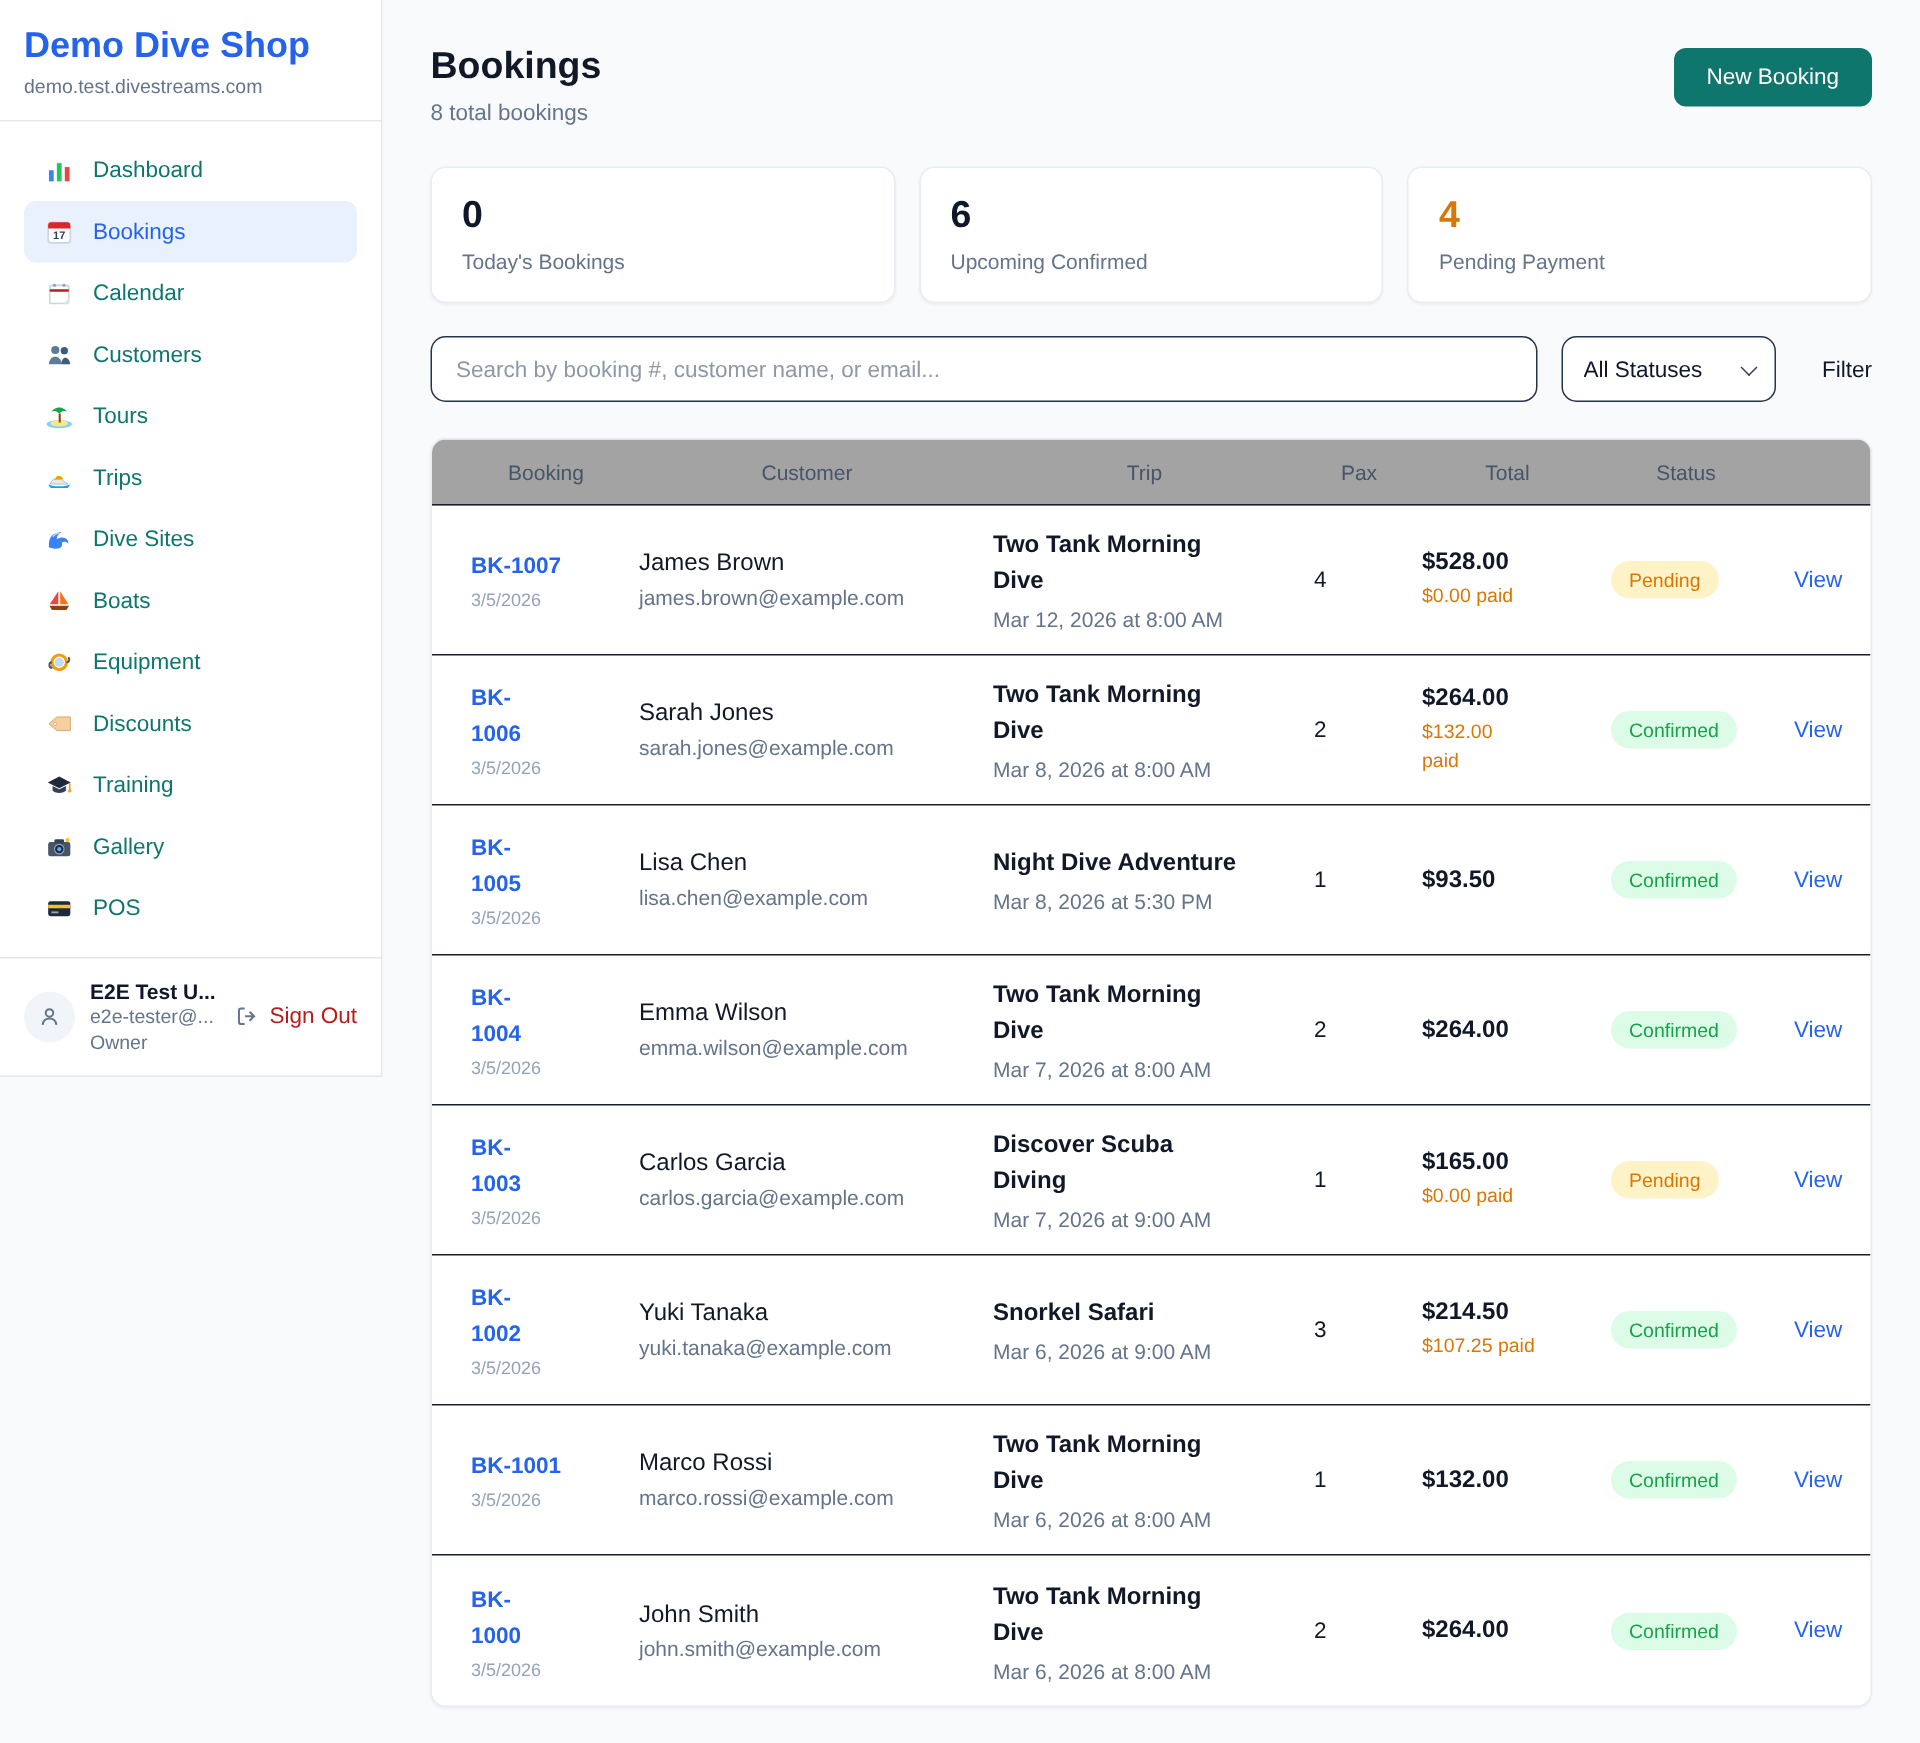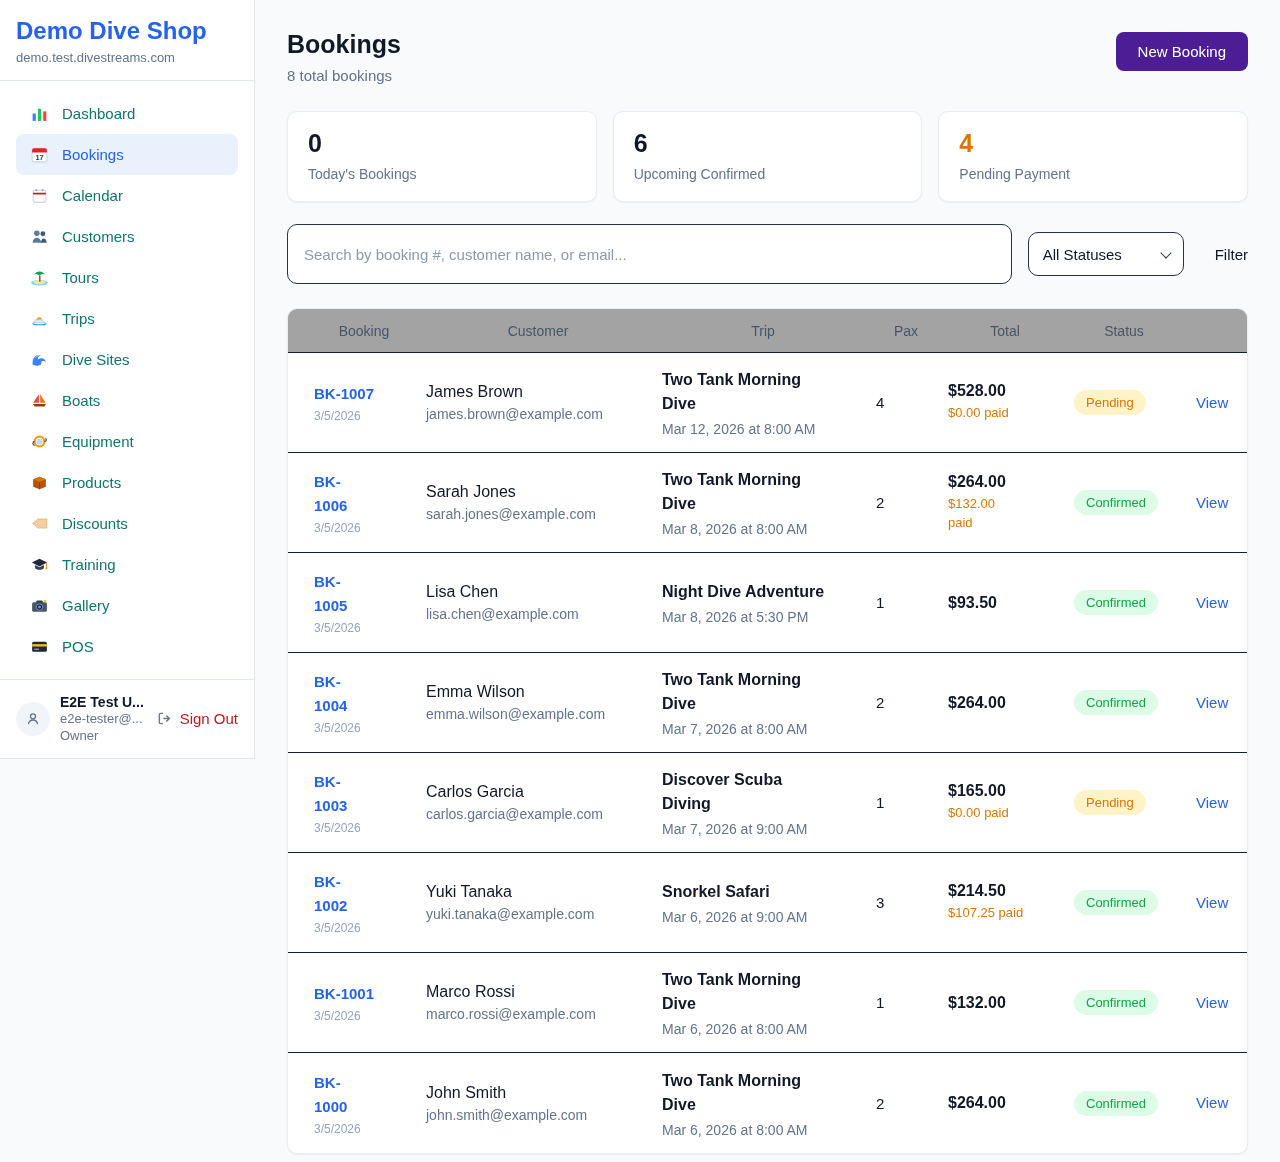--- a/index.html
+++ b/index.html
@@ -25,38 +25,38 @@
   .user-name { font-size:14px; font-weight:bold; color:#0f172a; white-space:nowrap; }
   .user-email, .user-role { font-size:13px; color:#64748b; white-space:nowrap; }
   .signout { margin-left:auto; display:flex; align-items:center; gap:7px; color:#b91c1c;
              font-size:15px; white-space:nowrap; cursor:pointer; }
 
   
   .main { margin-left:255px; padding:30px 32px 0; }
   .page-head { display:flex; justify-content:space-between; align-items:flex-start; }
   .page-title { font-size:25px; font-weight:bold; color:#111827; }
   .page-sub { font-size:15px; color:#64748b; margin-top:8px; }
-  .btn-primary { background:#4c1d95; color:#fff; font-size:15px; font-weight:500; height:39px;
+  .btn-primary { background:#0f766e; color:#fff; font-size:15px; font-weight:500; height:39px;
                  padding:0 22px; border:none; border-radius:8px; cursor:pointer; margin-top:2px;
                  font-family:"Liberation Sans", sans-serif; }
 
   .stats { display:flex; gap:16px; margin-top:27px; }
   .stat-card { flex:1; background:#fff; border:1px solid #e8edf3; border-radius:10px;
                padding:17px 20px 19px; box-shadow:0 1px 2px rgba(15,23,42,.05); }
   .stat-value { font-size:25px; font-weight:bold; color:#0f172a; }
   .stat-value.warn { color:#d97706; }
   .stat-label { font-size:14px; color:#64748b; margin-top:8px; }
 
   .filter-row { display:flex; align-items:center; margin-top:22px; }
-  .search-input { flex:1; height:60px; border:1px solid #273349; border-radius:10px; padding:0 16px;
+  .search-input { flex:1; height:44px; border:1px solid #273349; border-radius:10px; padding:0 16px;
                   font-size:15px; color:#0f172a; background:#fff; outline:none;
                   font-family:"Liberation Sans", sans-serif; }
   .search-input::placeholder { color:#8e99a8; }
   .select-wrap { position:relative; margin-left:16px; }
-  .select-wrap select { height:44px; width:156px; border:1px solid #273349; border-radius:10px;
+  .select-wrap select { height:44px; width:143px; border:1px solid #273349; border-radius:10px;
                         background:#fff; font-size:15px; color:#0f172a; padding:0 30px 0 14px;
                         appearance:none; -webkit-appearance:none; cursor:pointer;
                         font-family:"Liberation Sans", sans-serif; }
   .select-wrap::after { content:""; position:absolute; right:14px; top:17px; width:7px; height:7px;
                         border-right:1.6px solid #334155; border-bottom:1.6px solid #334155;
                         transform:rotate(45deg); pointer-events:none; }
   .filter-label { margin-left:31px; font-size:15px; color:#0f172a; cursor:pointer; }
 
   
   .table-card { margin-top:24px; background:#fff; border:1px solid #e8edf3; border-radius:10px;
@@ -161,28 +161,20 @@
     <div class="nav-item">
       <svg class="nav-icon" viewBox="0 0 18 18">
           <circle cx="9" cy="9" r="4.6" fill="none" stroke="#f59e0b" stroke-width="2"></circle>
           <circle cx="9" cy="9" r="2.9" fill="#bfdbfe"></circle>
           <path d="M4.4 9c-2.2.2-2.2 3.4.2 3.6M13.6 9c2 0 2.2-2 1.1-3.2" stroke="#475569" stroke-width="1.2" fill="none"></path>
         </svg>
       <span>Equipment</span>
     </div>
     <div class="nav-item">
       <svg class="nav-icon" viewBox="0 0 18 18">
-          <path d="M3 6l6-2.5L15 6v7l-6 2.5L3 13z" fill="#b45309"></path>
-          <path d="M3 6l6 2.5L15 6 9 3.5z" fill="#d97706"></path>
-          <path d="M9 8.5v7" stroke="#92400e" stroke-width=".8"></path>
-        </svg>
-      <span>Products</span>
-    </div>
-    <div class="nav-item">
-      <svg class="nav-icon" viewBox="0 0 18 18">
           <path d="M2.5 9l5-4.3H16v8.6H7.5z" rx="1" fill="#f5cfa0" stroke="#d6a96a" stroke-width=".6"></path>
           <circle cx="6.3" cy="9" r="1" fill="#fff" stroke="#d6a96a" stroke-width=".5"></circle>
         </svg>
       <span>Discounts</span>
     </div>
     <div class="nav-item">
       <svg class="nav-icon" viewBox="0 0 18 18">
           <path d="M9 3.5L1.8 7.2 9 10.9l7.2-3.7z" fill="#1e293b"></path>
           <path d="M4.8 9.4v3.1c2.6 1.9 5.8 1.9 8.4 0V9.4L9 11.6z" fill="#334155"></path>
           <path d="M15.6 7.8v4.2" stroke="#f59e0b" stroke-width="1"></path>

